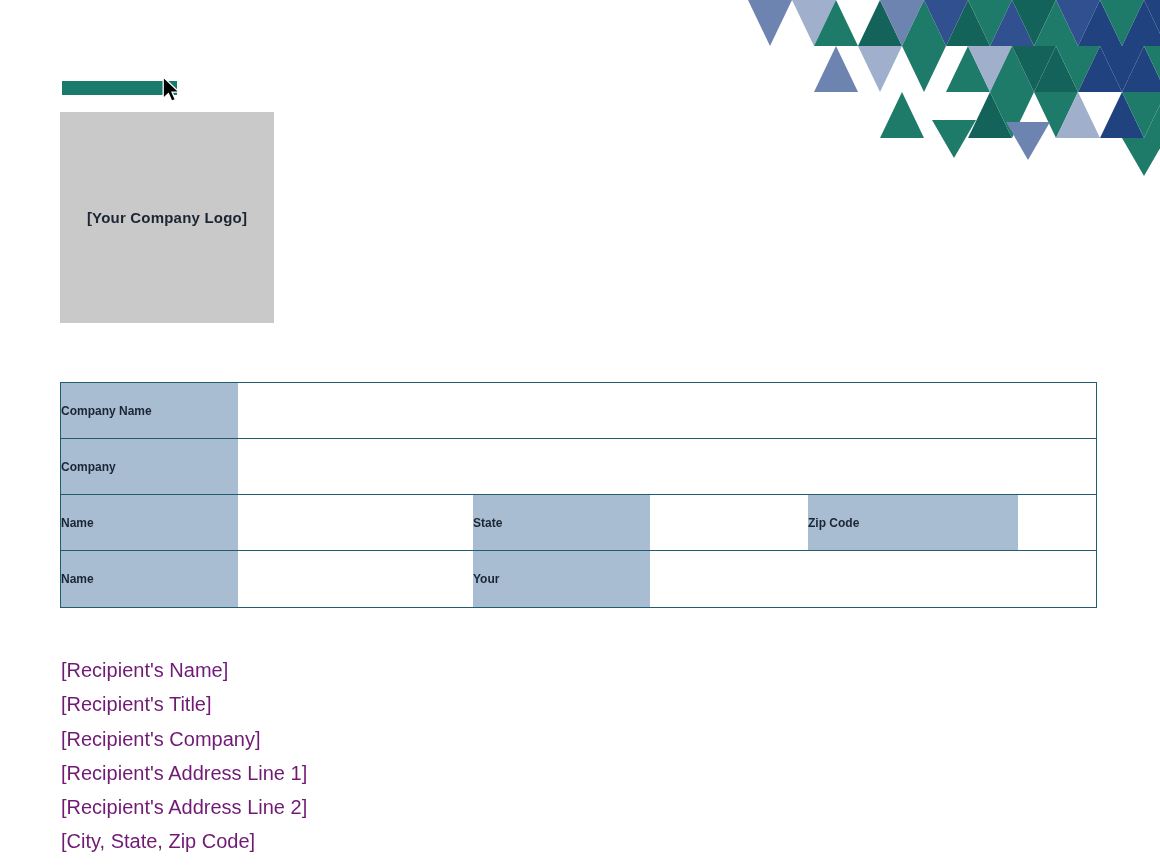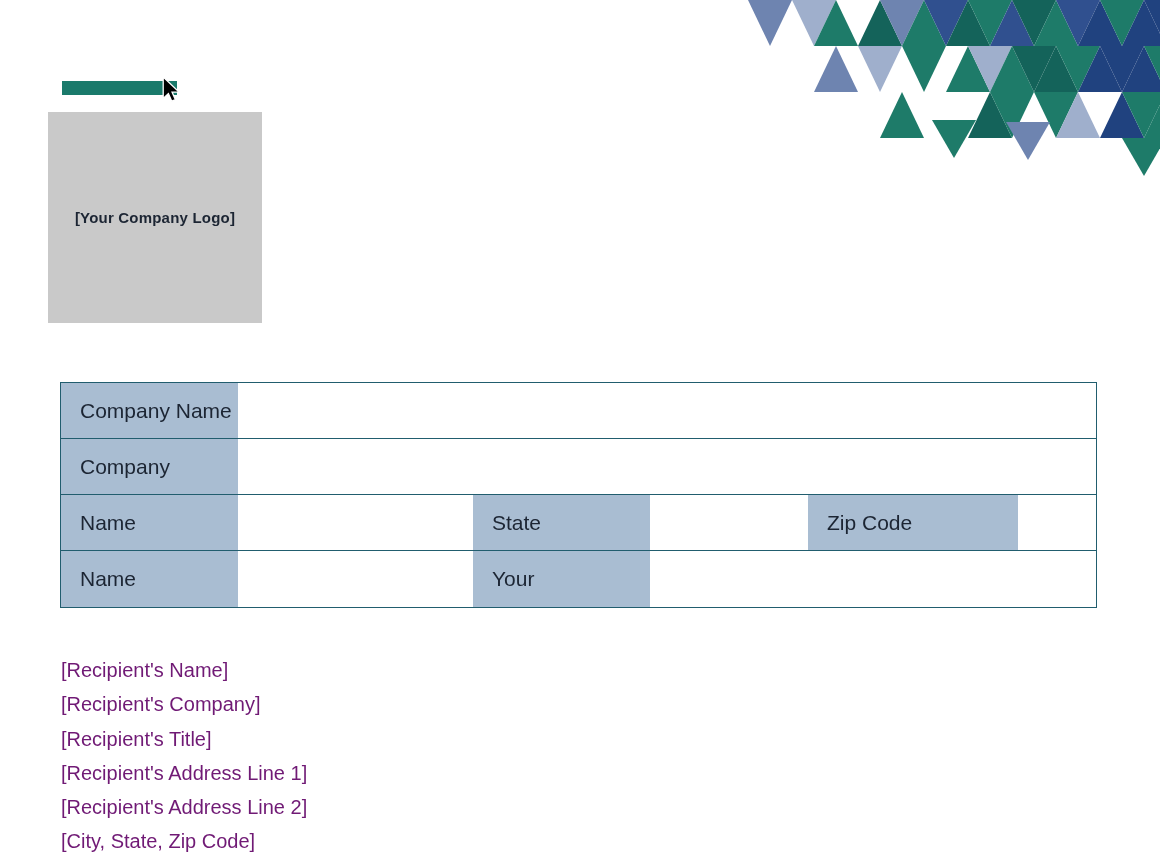--- a/index.html
+++ b/index.html
@@ -8,31 +8,31 @@
   
   .decor { position:absolute; left:740px; top:0; width:420px; height:180px; }
 
   
   .accent-bar { position:absolute; left:62px; top:81px; width:115px; height:14px; background:#1a7a6b; }
 
   
   .cursor { position:absolute; left:160px; top:77px; width:22px; height:26px; }
 
   
-  .logo-box { position:absolute; left:48px; top:112px; width:214px; height:211px; background:#c9c9c9;
+  .logo-box { position:absolute; left:60px; top:112px; width:214px; height:211px; background:#c9c9c9;
               display:flex; align-items:center; justify-content:center;
               font-weight:bold; font-size:15px; color:#1c2533; letter-spacing:0.2px; }
 
   
   .info-table { position:absolute; left:60px; top:382px; width:1037px;
                 border:1px solid #215d6e; box-sizing:border-box; background:#ffffff; }
   .trow { display:flex; height:56px; border-bottom:1px solid #215d6e; box-sizing:border-box; }
   .trow:last-child { border-bottom:none; }
   .lbl { width:177px; flex:none; background:#a9bdd2; display:flex; align-items:center;
-         padding-left:19px; box-sizing:border-box; font-weight:normal; font-size:21px; color:#1c2533; }
+         box-sizing:border-box; font-weight:bold; font-size:12px; color:#1c2533; }
   .lbl.w178 { width:210px; }
   .val { box-sizing:border-box; }
   .w235 { width:235px; flex:none; }
   .w158 { width:158px; flex:none; }
   .fill { flex:1; }
 
   
   .recipient { position:absolute; left:61px; top:653px; font-size:20px; line-height:34.3px; color:#701a75; }
 </style>
 </head>
@@ -118,20 +118,20 @@
     <div class="trow">
       <div class="lbl">Name</div>
       <div class="val w235"></div>
       <div class="lbl">Your</div>
       <div class="val fill"></div>
     </div>
   </div>
 
   <div class="recipient">
     <div>[Recipient's Name]</div>
+    <div>[Recipient's Title]</div>
     <div>[Recipient's Company]</div>
-    <div>[Recipient's Title]</div>
     <div>[Recipient's Address Line 1]</div>
     <div>[Recipient's Address Line 2]</div>
     <div>[City, State, Zip Code]</div>
   </div>
 
 </div>
 
 </body></html>

